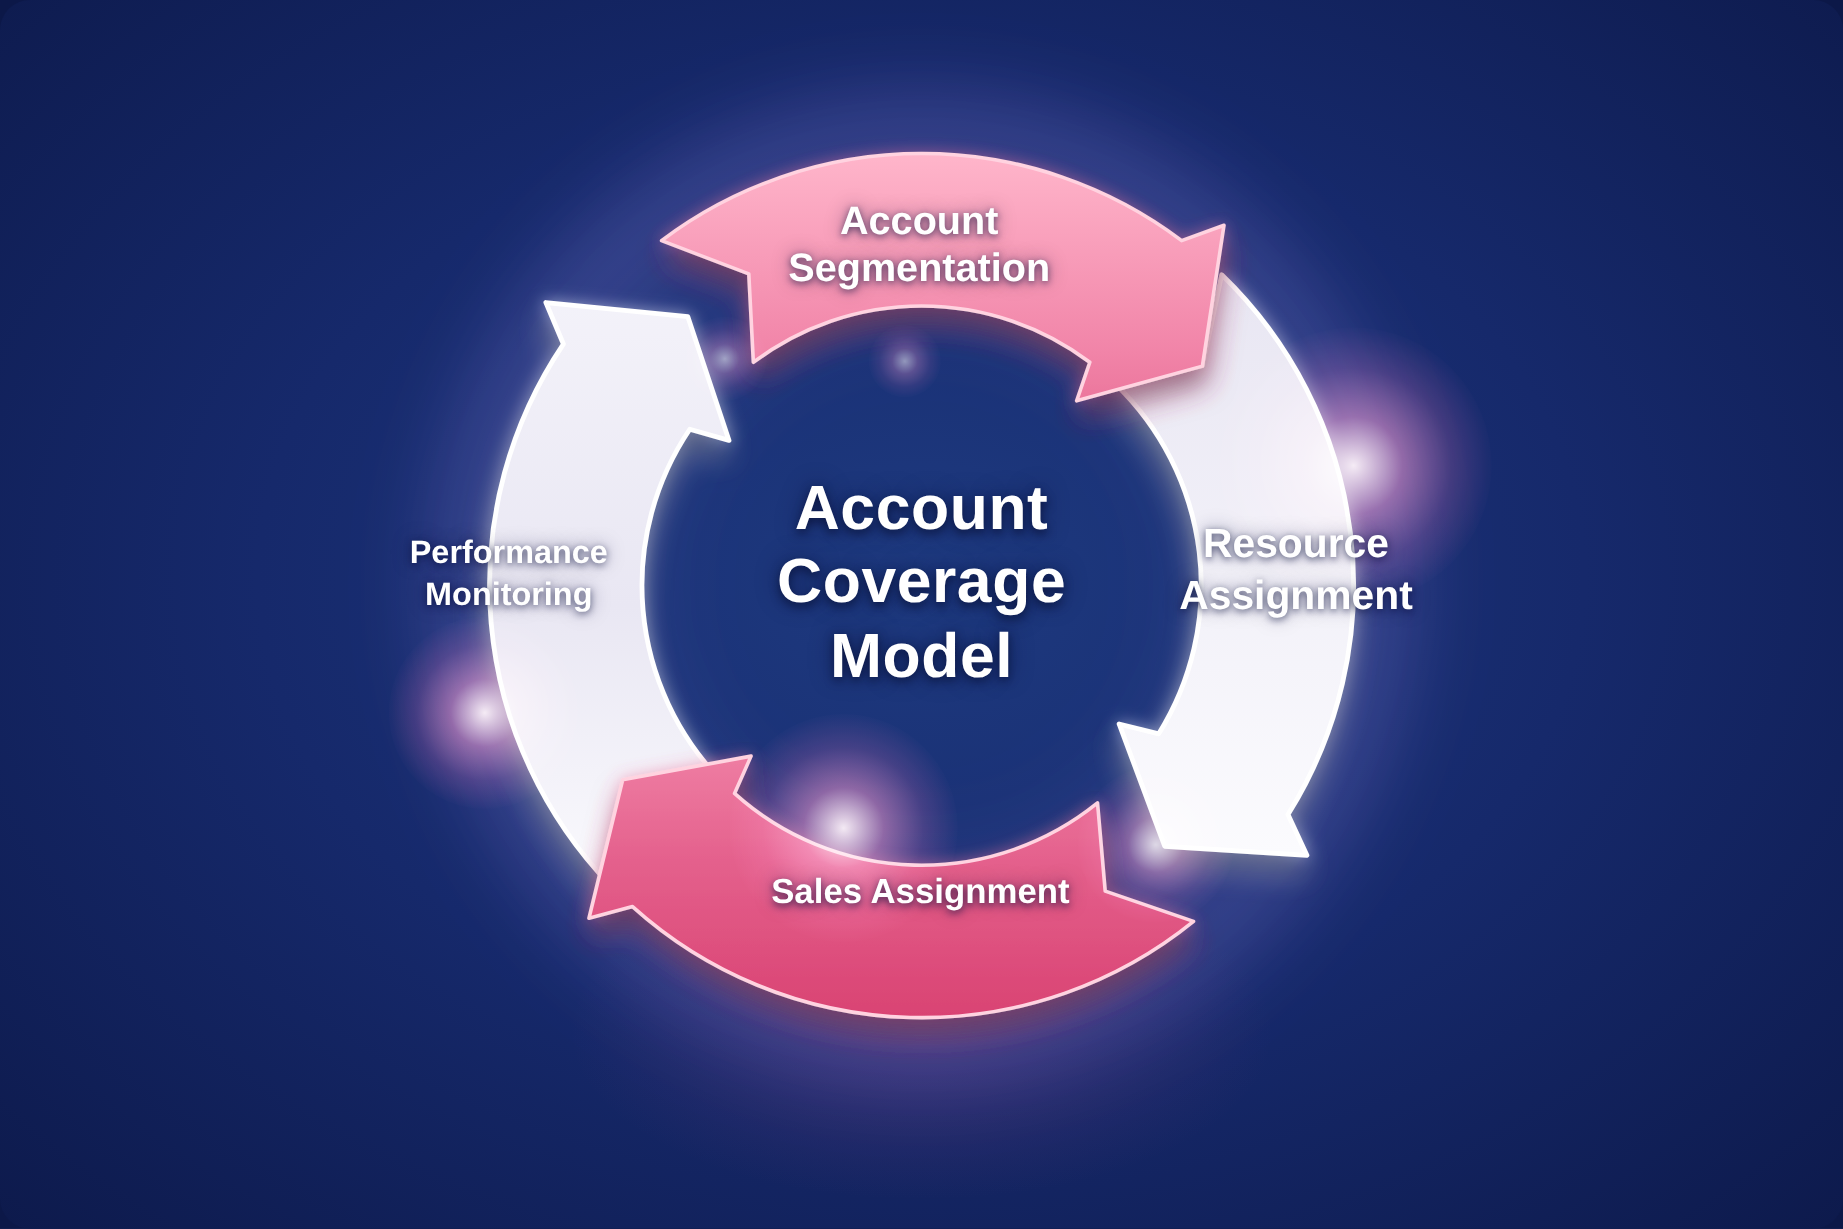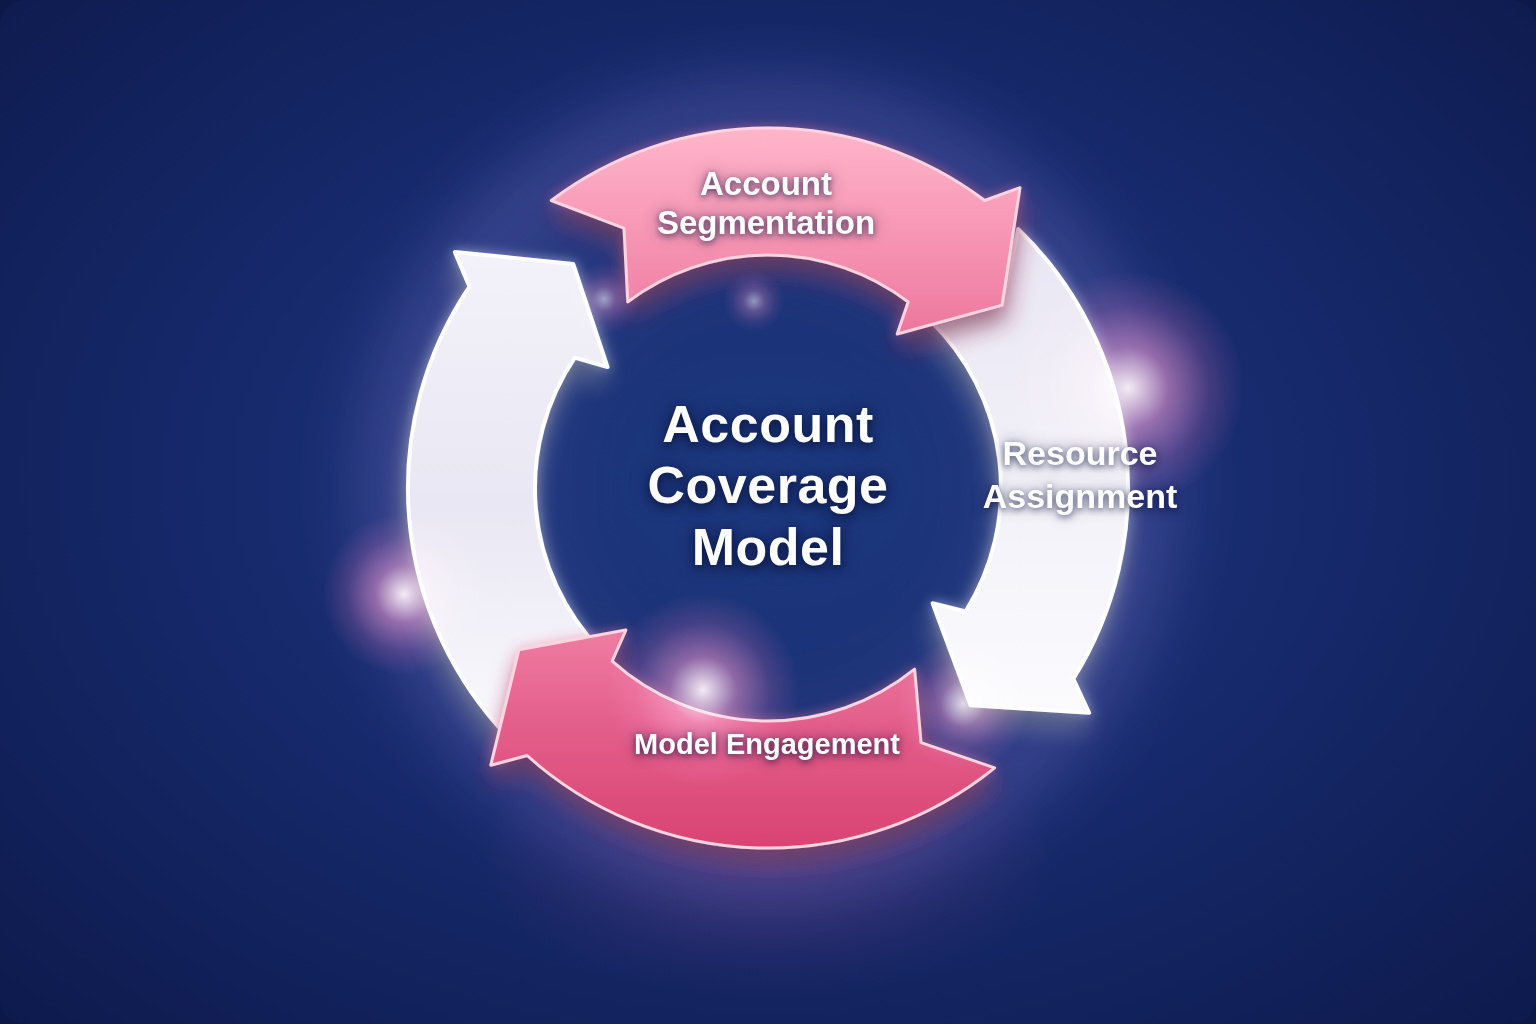--- a/index.html
+++ b/index.html
@@ -98,18 +98,20 @@
   <div class="flare f2"></div>
   <div class="flare f3"></div>
   <div class="flare f4"></div>
   <div class="flare f5"></div>
   <div class="flare f6"></div>
 
   <div class="label step-top">Account
 Segmentation</div>
   <div class="label step-right">Resource
 Assignment</div>
-  <div class="label step-bottom">Model Engagement</div>
+  <div class="label step-bottom">Sales Assignment</div>
+  <div class="label step-left">Performance
+Monitoring</div>
   <div class="label center-title">Account
 Coverage
 Model</div>
 
 </div>
 
 </body></html>

